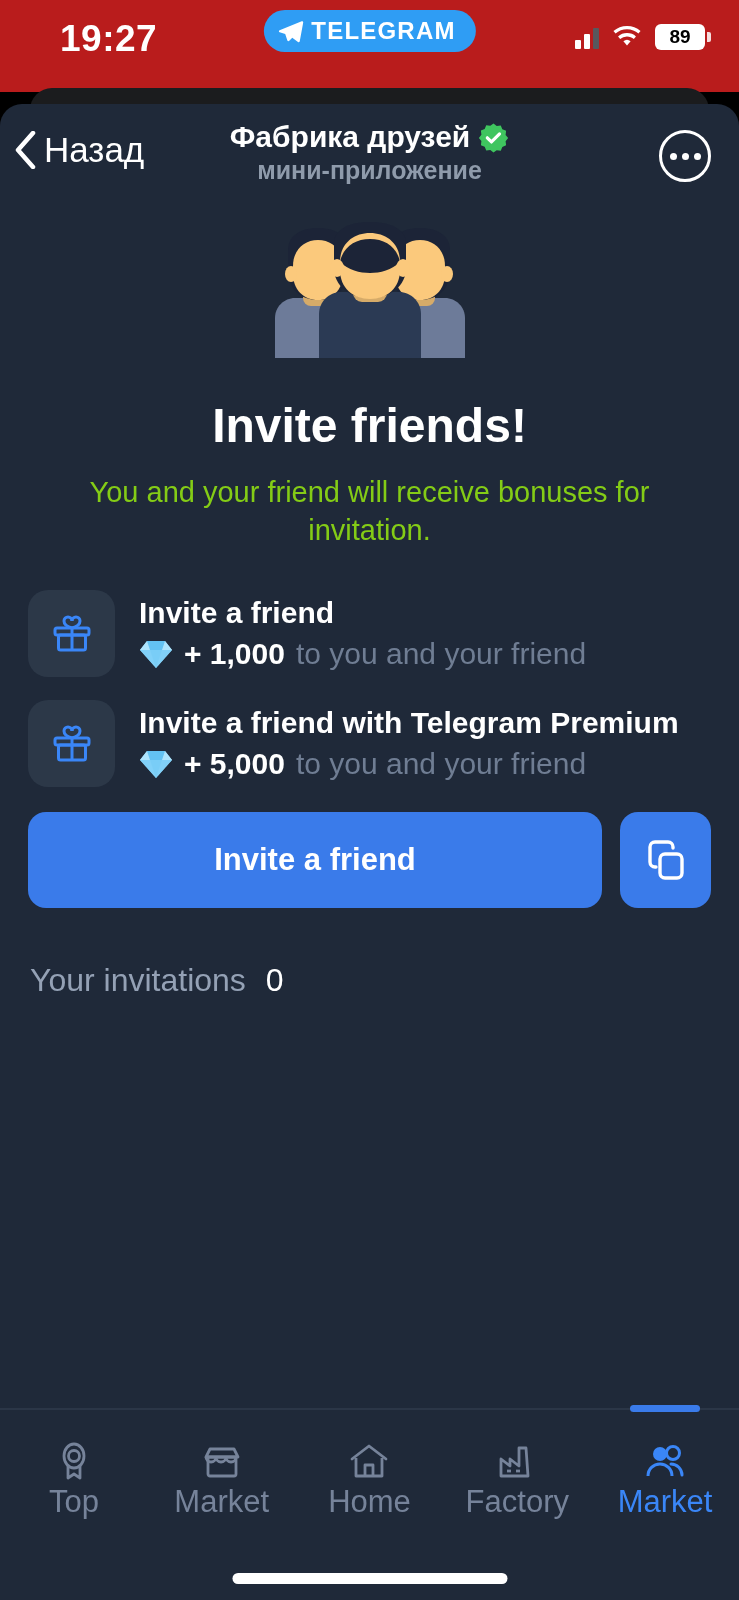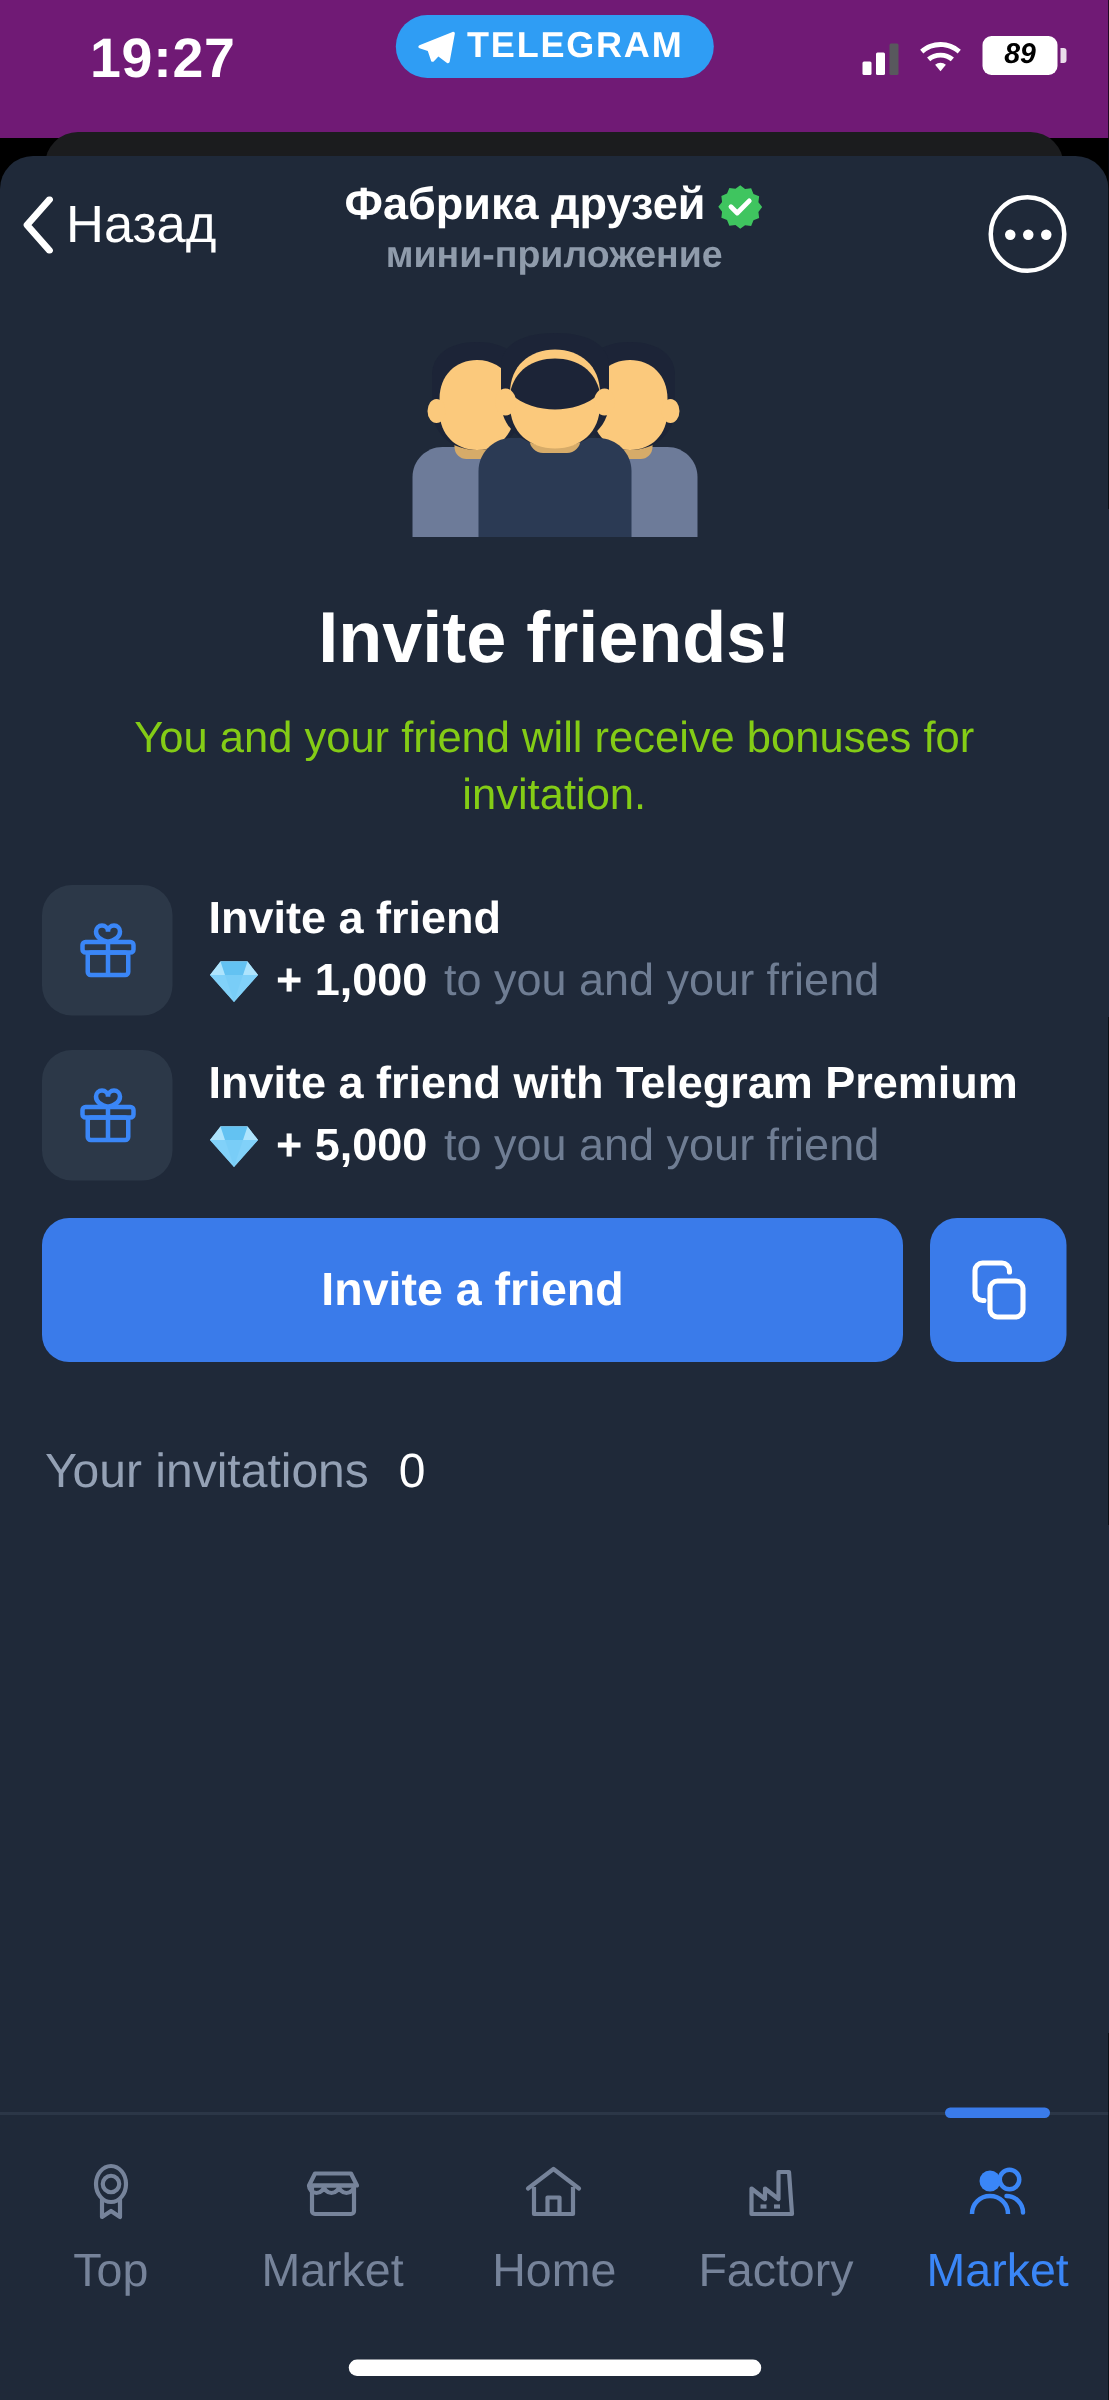--- a/index.html
+++ b/index.html
@@ -11,41 +11,41 @@
   }
   #screen {
     position:relative;
     width:739px; height:1600px;
     background:#000000;
   }
 
   
   .statusbar {
     position:absolute; top:0; left:0; width:739px; height:92px;
-    background:#701a75;
+    background:#b91c1c;
     padding-left:48px;
   }
   .sb-time {
     position:absolute; left:60px; top:18px;
     color:#ffffff; font-size:37px; font-weight:600;
     letter-spacing:0.5px;
   }
   .tg-pill {
     position:absolute; left:50%; top:10px; transform:translateX(-50%);
     height:42px; background:#2f9df4; border-radius:21px;
     display:flex; align-items:center; gap:8px;
     padding:0 20px 0 14px;
   }
   .tg-pill .plane { width:26px; height:26px; display:block; }
   .tg-pill .label {
     color:#fff; font-size:24px; font-weight:600; letter-spacing:1.2px;
   }
   .sb-right {
     position:absolute; right:34px; top:24px;
-    display:flex; align-items:flex-end; gap:13px;font-style:italic;
+    display:flex; align-items:center; gap:13px;
   }
   .signal { display:flex; align-items:flex-end; gap:3px; height:24px; }
   .signal i { display:block; width:6px; background:#ffffff; border-radius:1px; }
   .signal i:nth-child(1){ height:9px; }
   .signal i:nth-child(2){ height:15px; }
   .signal i:nth-child(3){ height:21px; background:#58585d; }
   .signal i:nth-child(4){ height:24px; background:#58585d; display:none; }
   .wifi { width:30px; height:22px; }
   .battery {
     position:relative; width:50px; height:26px;
@@ -176,21 +176,21 @@
     padding-top:28px; cursor:pointer;
   }
   .nav-item .ind {
     position:absolute; top:-5px; left:50%; transform:translateX(-50%);
     width:70px; height:7px; background:#3a7bea; border-radius:4px;
     display:none;
   }
   .nav-item.active .ind { display:block; }
   .nav-item svg { width:46px; height:46px; display:block; }
   .nav-item .nlbl {
-    margin-top:12px; font-size:31px; font-weight:400; color:#76839a;
+    font-size:31px; font-weight:400; color:#76839a;
   }
   .nav-item.active .nlbl { color:#3a86f7; }
   .home-ind {
     position:absolute; bottom:16px; left:50%; transform:translateX(-50%);
     width:275px; height:11px; background:#ffffff; border-radius:6px;
   }
 </style>
 </head>
 <body>
 

